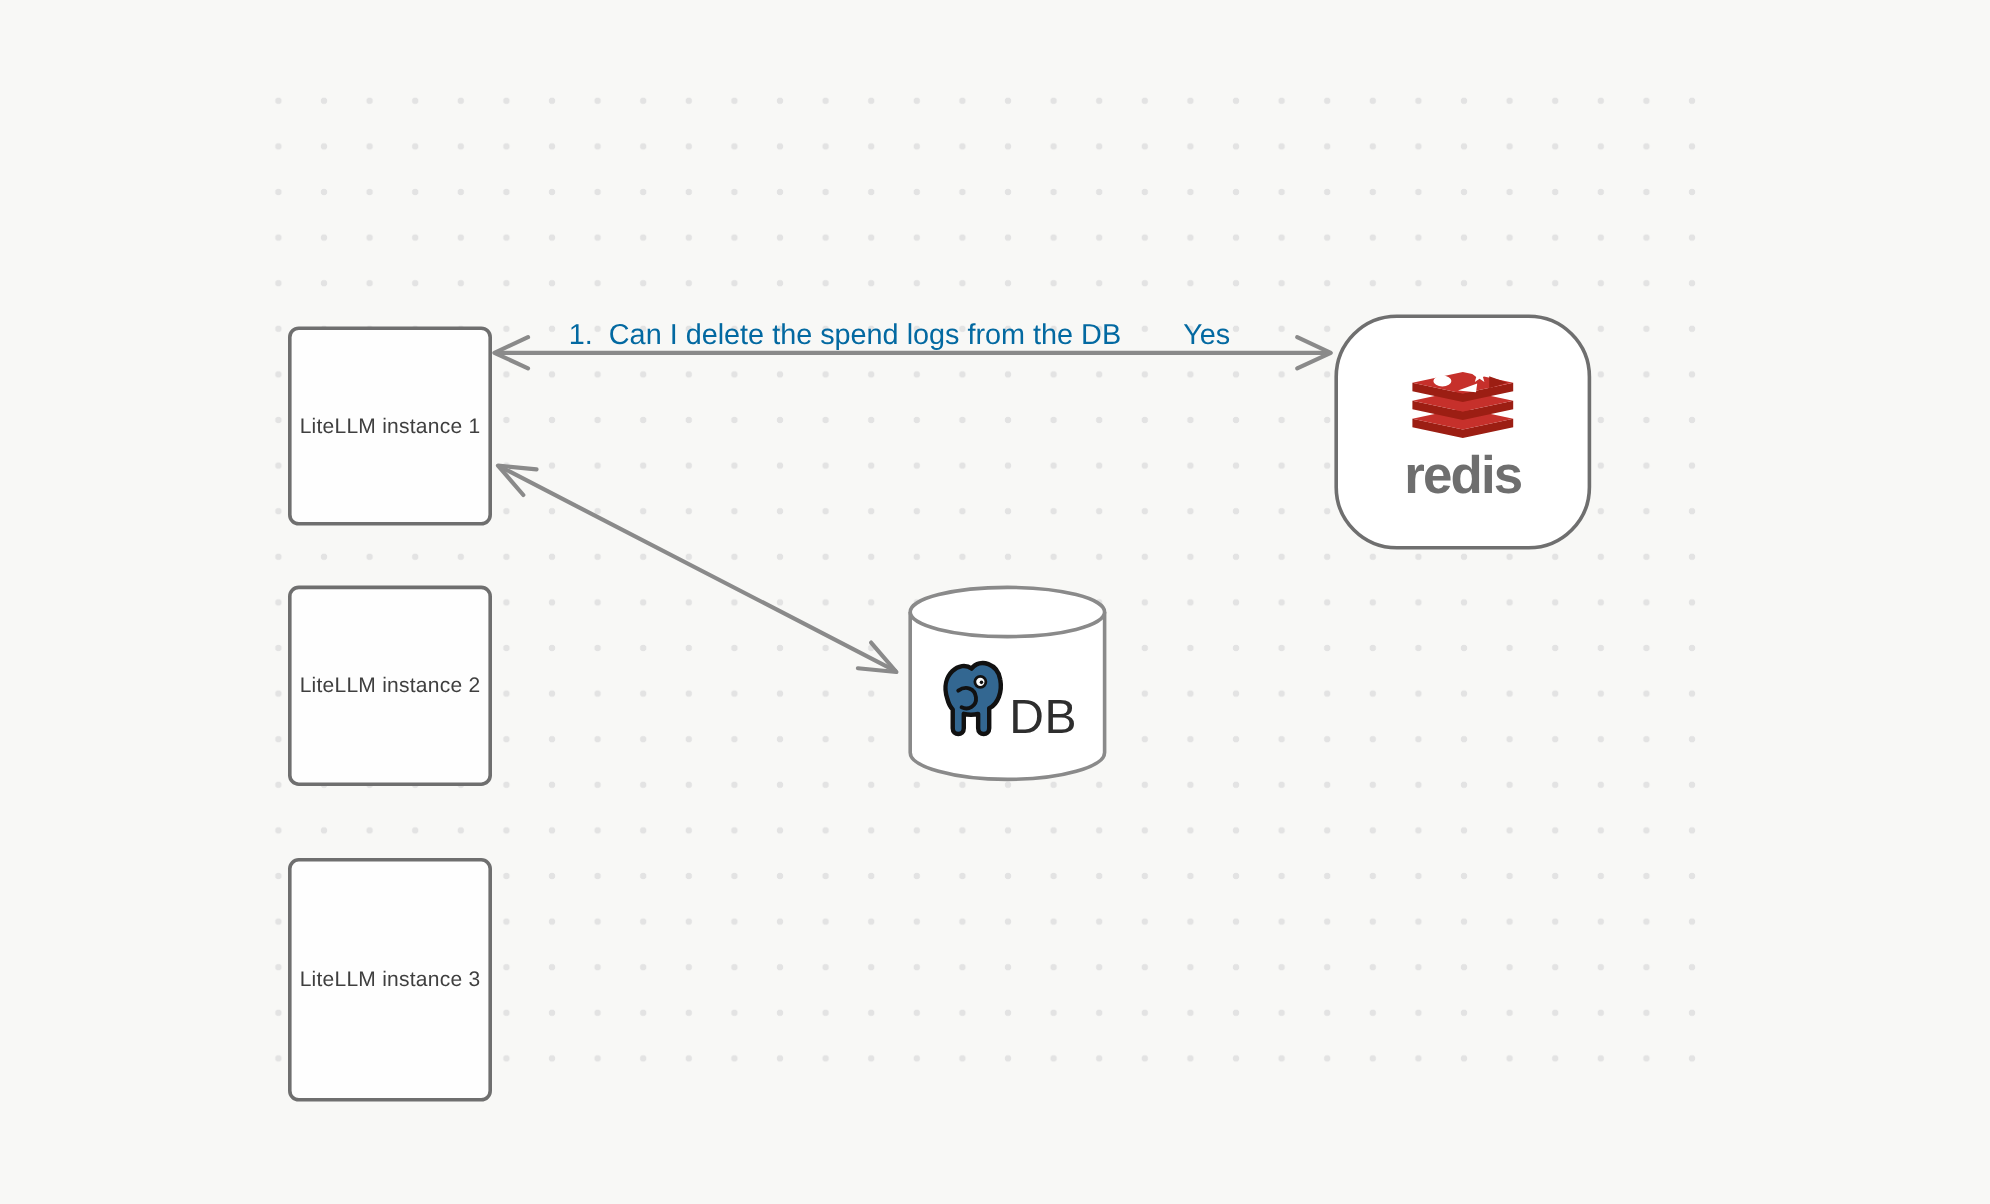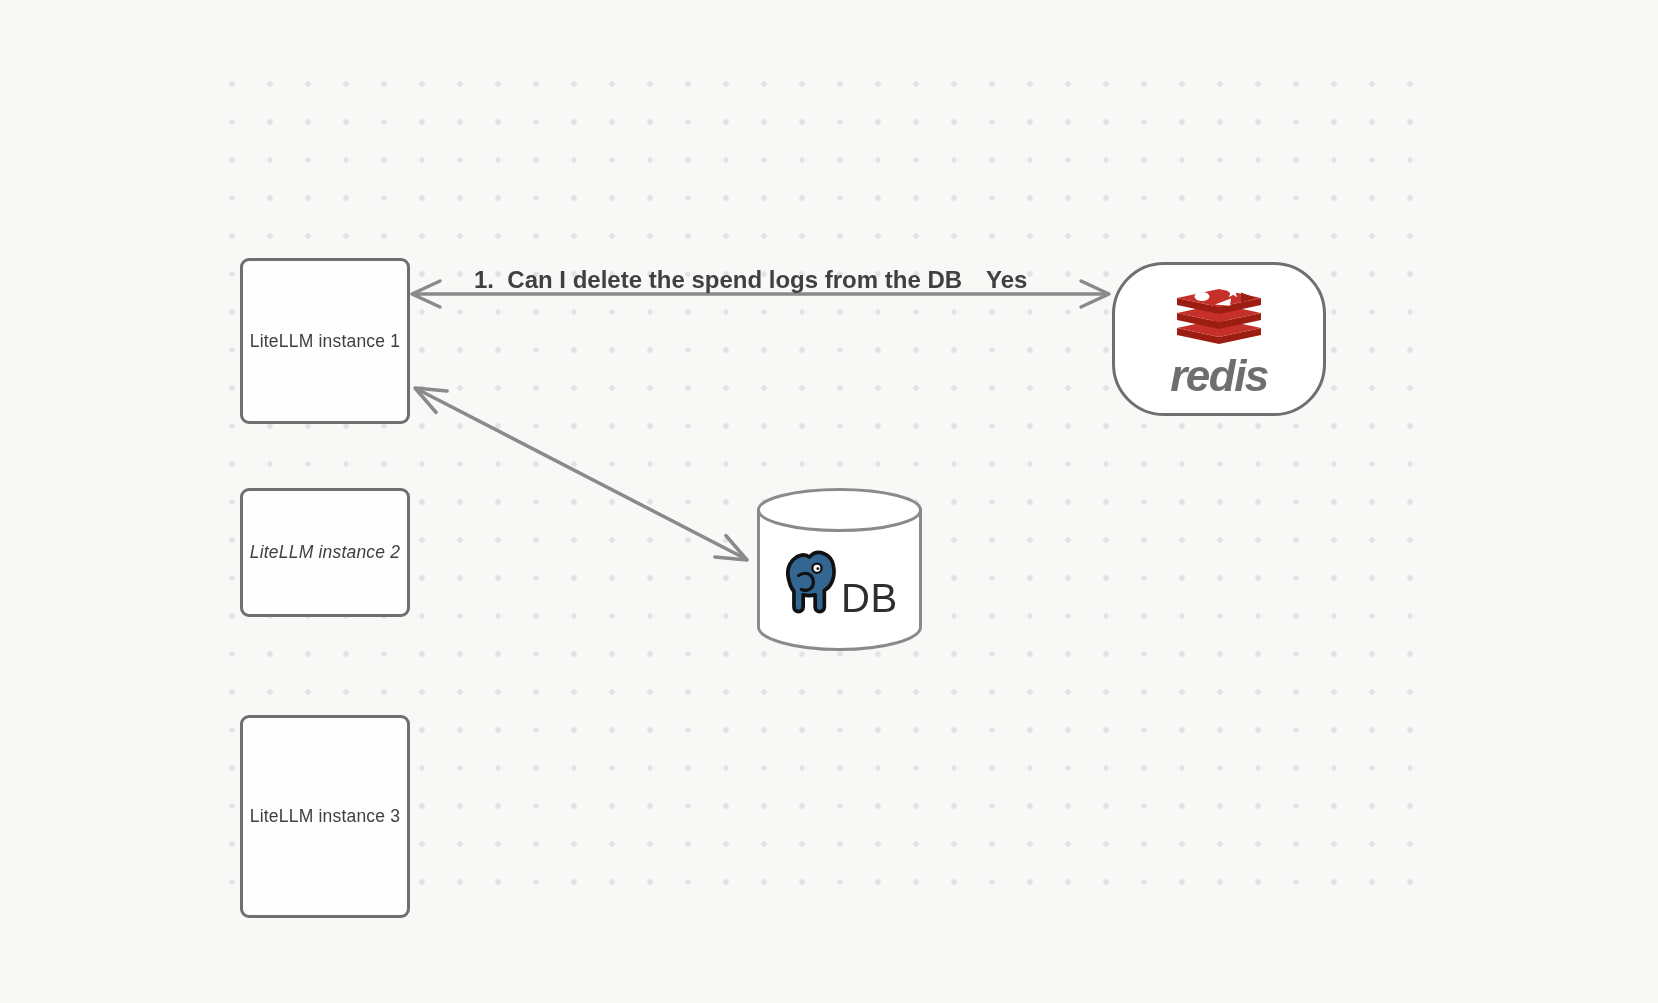--- a/index.html
+++ b/index.html
@@ -33,61 +33,60 @@
     background: #fefefe;
     border: 3px solid #6f6f6f;
     border-radius: 9px;
     display: flex;
     align-items: center;
     justify-content: center;
     color: #3f3f3f;
     font-size: 17.5px;
     letter-spacing: 0.2px;
   }
-  .box-1 { top: 258px; }
-  .box-2 { top: 488px; height: 129px; font-style: italic; }
+  .box-1 { top: 272px; }
+  .box-2 { top: 488px; height: 167px; }
   .box-3 { top: 715px; height: 203px; }
 
   .redis-node {
     position: absolute;
     left: 1112px;
     top: 262px;
     width: 214px;
-    height: 154px;
+    height: 196px;
     background: #ffffff;
     border: 3px solid #6f6f6f;
     border-radius: 52px;
     display: flex;
     flex-direction: column;
     align-items: center;
     justify-content: center;
     padding-top: 6px;
-    font-style: italic;
   }
   .redis-wordmark {
     font-size: 44px;
     font-weight: bold;
     color: #6e6e6e;
     letter-spacing: -1.5px;
     line-height: 1;
     margin-top: -2px;
   }
 
   .arrows-svg {
     position: absolute;
     left: 0; top: 0;
     width: 1658px;
     height: 1003px;
   }
 
   .edge-label {
     position: absolute;
     font-size: 24px;
-    font-weight: bold;
-    color: #404040;
+    font-weight: normal;
+    color: #0369a1;
     white-space: pre;
     line-height: 1.15;
   }
   .label-1 { left: 474px; top: 266px; }
   .label-yes { left: 986px; top: 266px; }
   .label-2 { left: 552px; top: 433px; }
 
   .db-cylinder-wrap {
     position: absolute;
     left: 756px;

